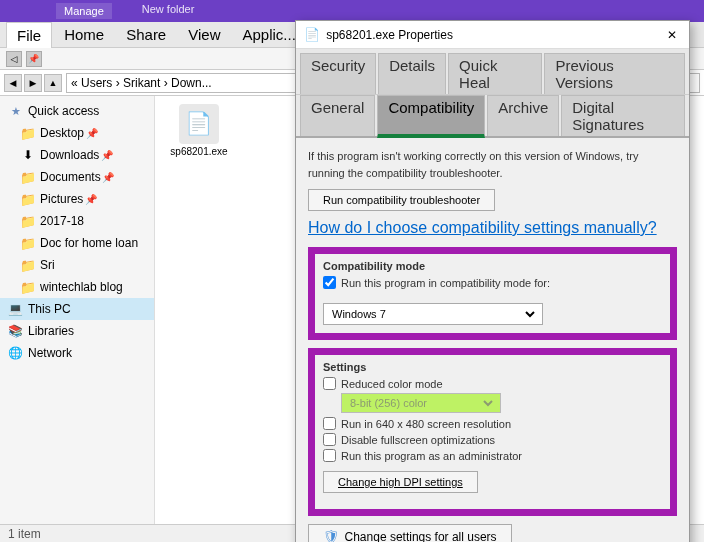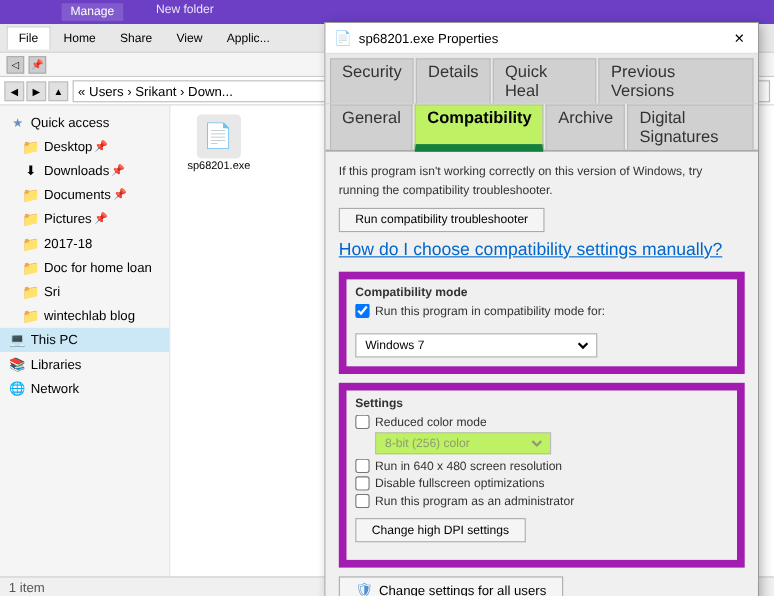--- a/index.html
+++ b/index.html
@@ -44,21 +44,21 @@
       background: #e8e8e8;
       border-bottom: 1px solid #ccc;
       height: 26px;
       display: flex;
       align-items: center;
       padding: 0 6px;
       gap: 2px;
     }
     .ribbon-menu .menu-tab {
       padding: 4px 10px;
-      font-size: 11px;
+      font-size: 15px;
       cursor: pointer;
       color: #000;
     }
     .ribbon-menu .menu-tab.active {
       background: #fff;
       border: 1px solid #ccc;
       border-bottom: none;
     }
 
     
@@ -255,24 +255,24 @@
     .dialog-tab {
       padding: 3px 10px;
       font-size: 15px;
       cursor: pointer;
       background: #d0d0d0;
       border: 1px solid #bbb;
       border-bottom: none;
       color: #333;
     }
     .dialog-tab.active {
-      background: #bef264;
-      border-bottom: 7px solid #15803d;
+      background: #a3a3a3;
+      border-bottom: 4px solid #15803d;
       color: #000;
-      font-weight: 700;
+      font-weight: 400;
       margin-bottom: -2px;
       z-index: 1;
     }
 
     
     .dialog-content {
       padding: 10px 12px;
       background: #f0f0f0;
     }
     .dialog-info-text {
@@ -383,20 +383,21 @@
 
     
     .dpi-btn {
       display: inline-block;
       padding: 4px 14px;
       background: #f5f5f5;
       border: 1px solid #aaa;
       font-size: 11px;
       cursor: pointer;
       margin: 6px 0 8px 0;
+      text-decoration: underline;
     }
 
     
     .all-users-btn {
       display: flex;
       align-items: center;
       gap: 5px;
       padding: 4px 14px;
       background: #f5f5f5;
       border: 1px solid #aaa;

